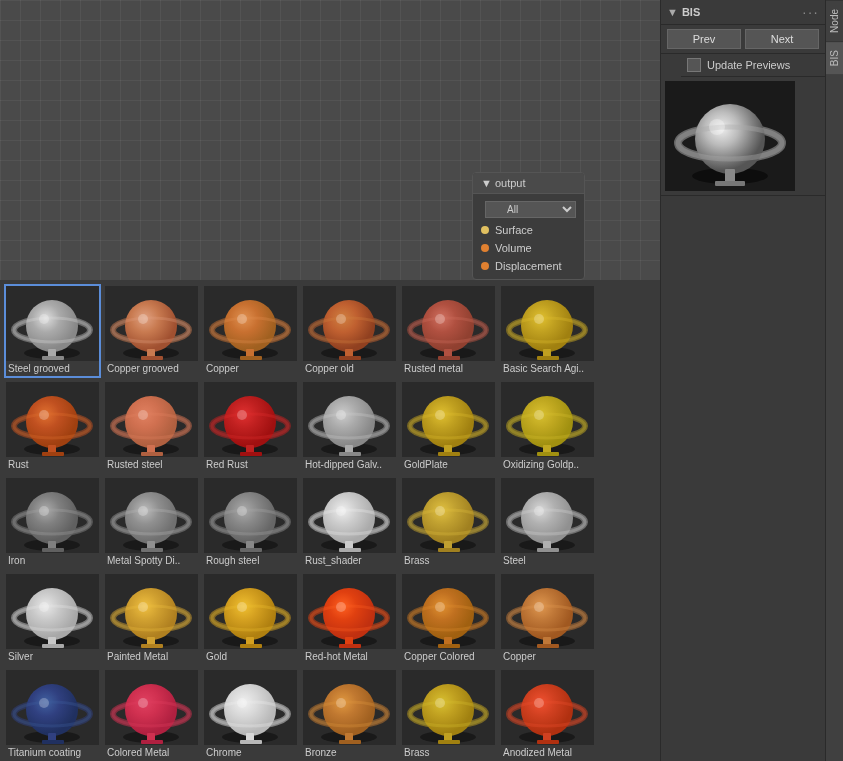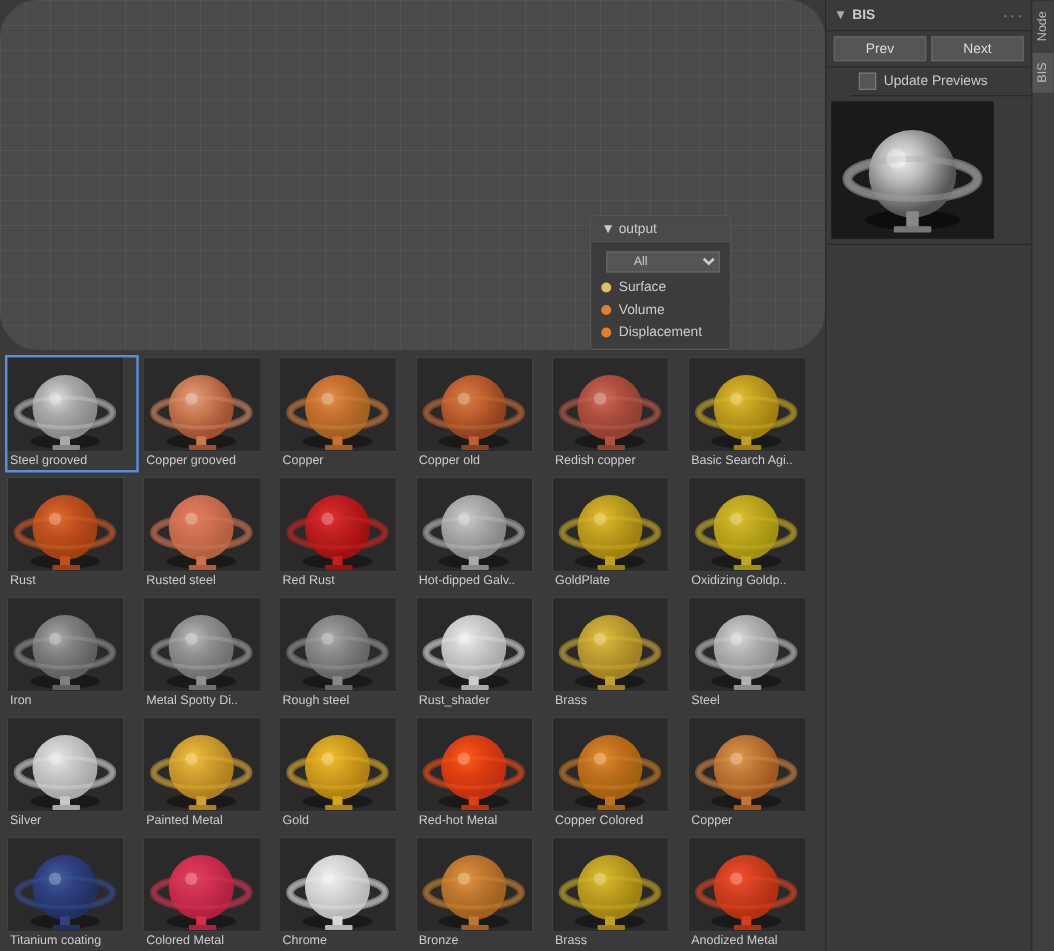--- a/index.html
+++ b/index.html
@@ -207,40 +207,39 @@
     }
 
     .top-canvas {
       flex: 0 0 280px;
       background: #4a4a4a;
       background-image:
         linear-gradient(rgba(255,255,255,0.05) 1px, transparent 1px),
         linear-gradient(90deg, rgba(255,255,255,0.05) 1px, transparent 1px);
       background-size: 20px 20px;
       position: relative;
-      border-radius: 30px;
     }
 
     .materials-area {
       flex: 1;
       overflow-y: auto;
       padding: 4px;
     }
     .materials-area::-webkit-scrollbar { width: 6px; }
     .materials-area::-webkit-scrollbar-track { background: #2a2a2a; }
     .materials-area::-webkit-scrollbar-thumb { background: #555; }
 
     .materials-row {
       display: flex;
       flex-wrap: wrap;
       gap: 2px;
     }
 
     .mat-item {
-      width: 107px;
+      width: 97px;
       cursor: pointer;
       border: 2px solid transparent;
       background: #3a3a3a;
     }
     .mat-item.selected { border-color: #5b8dd9; }
 
     .mat-thumb {
       width: 93px;
       height: 75px;
       background: #555;
@@ -437,21 +436,21 @@
             </radialGradient>
           </defs>
           <circle cx="46" cy="40" r="26" fill="url(#sg4)"></circle>
 
           <ellipse cx="46" cy="44" rx="38" ry="12" fill="none" stroke="#d07060" stroke-width="3" opacity="0.3"></ellipse>
           <rect x="42" y="63" width="8" height="9" fill="#b05040" rx="1"></rect>
           <rect x="36" y="70" width="22" height="4" fill="#904030" rx="1"></rect>
           <circle cx="38" cy="33" r="5" fill="rgba(255,255,255,0.25)"></circle>
         </svg>
       </div>
-      <div class="mat-label">Redish copper</div>
+      <div class="mat-label">Rusted metal</div>
     </div>
           <div class="mat-item">
       <div class="mat-thumb">
         <svg class="thumb-svg" viewBox="0 0 93 75" xmlns="http://www.w3.org/2000/svg">
           <rect width="93" height="75" fill="#2a2a2a"></rect>
           <ellipse cx="46" cy="67" rx="28" ry="6" fill="rgba(0,0,0,0.4)"></ellipse>
 
           <ellipse cx="46" cy="44" rx="38" ry="12" fill="none" stroke="#c0a020" stroke-width="6" opacity="0.5"></ellipse>
           <defs>
             <radialGradient id="sg5" cx="38%" cy="35%" r="60%">

